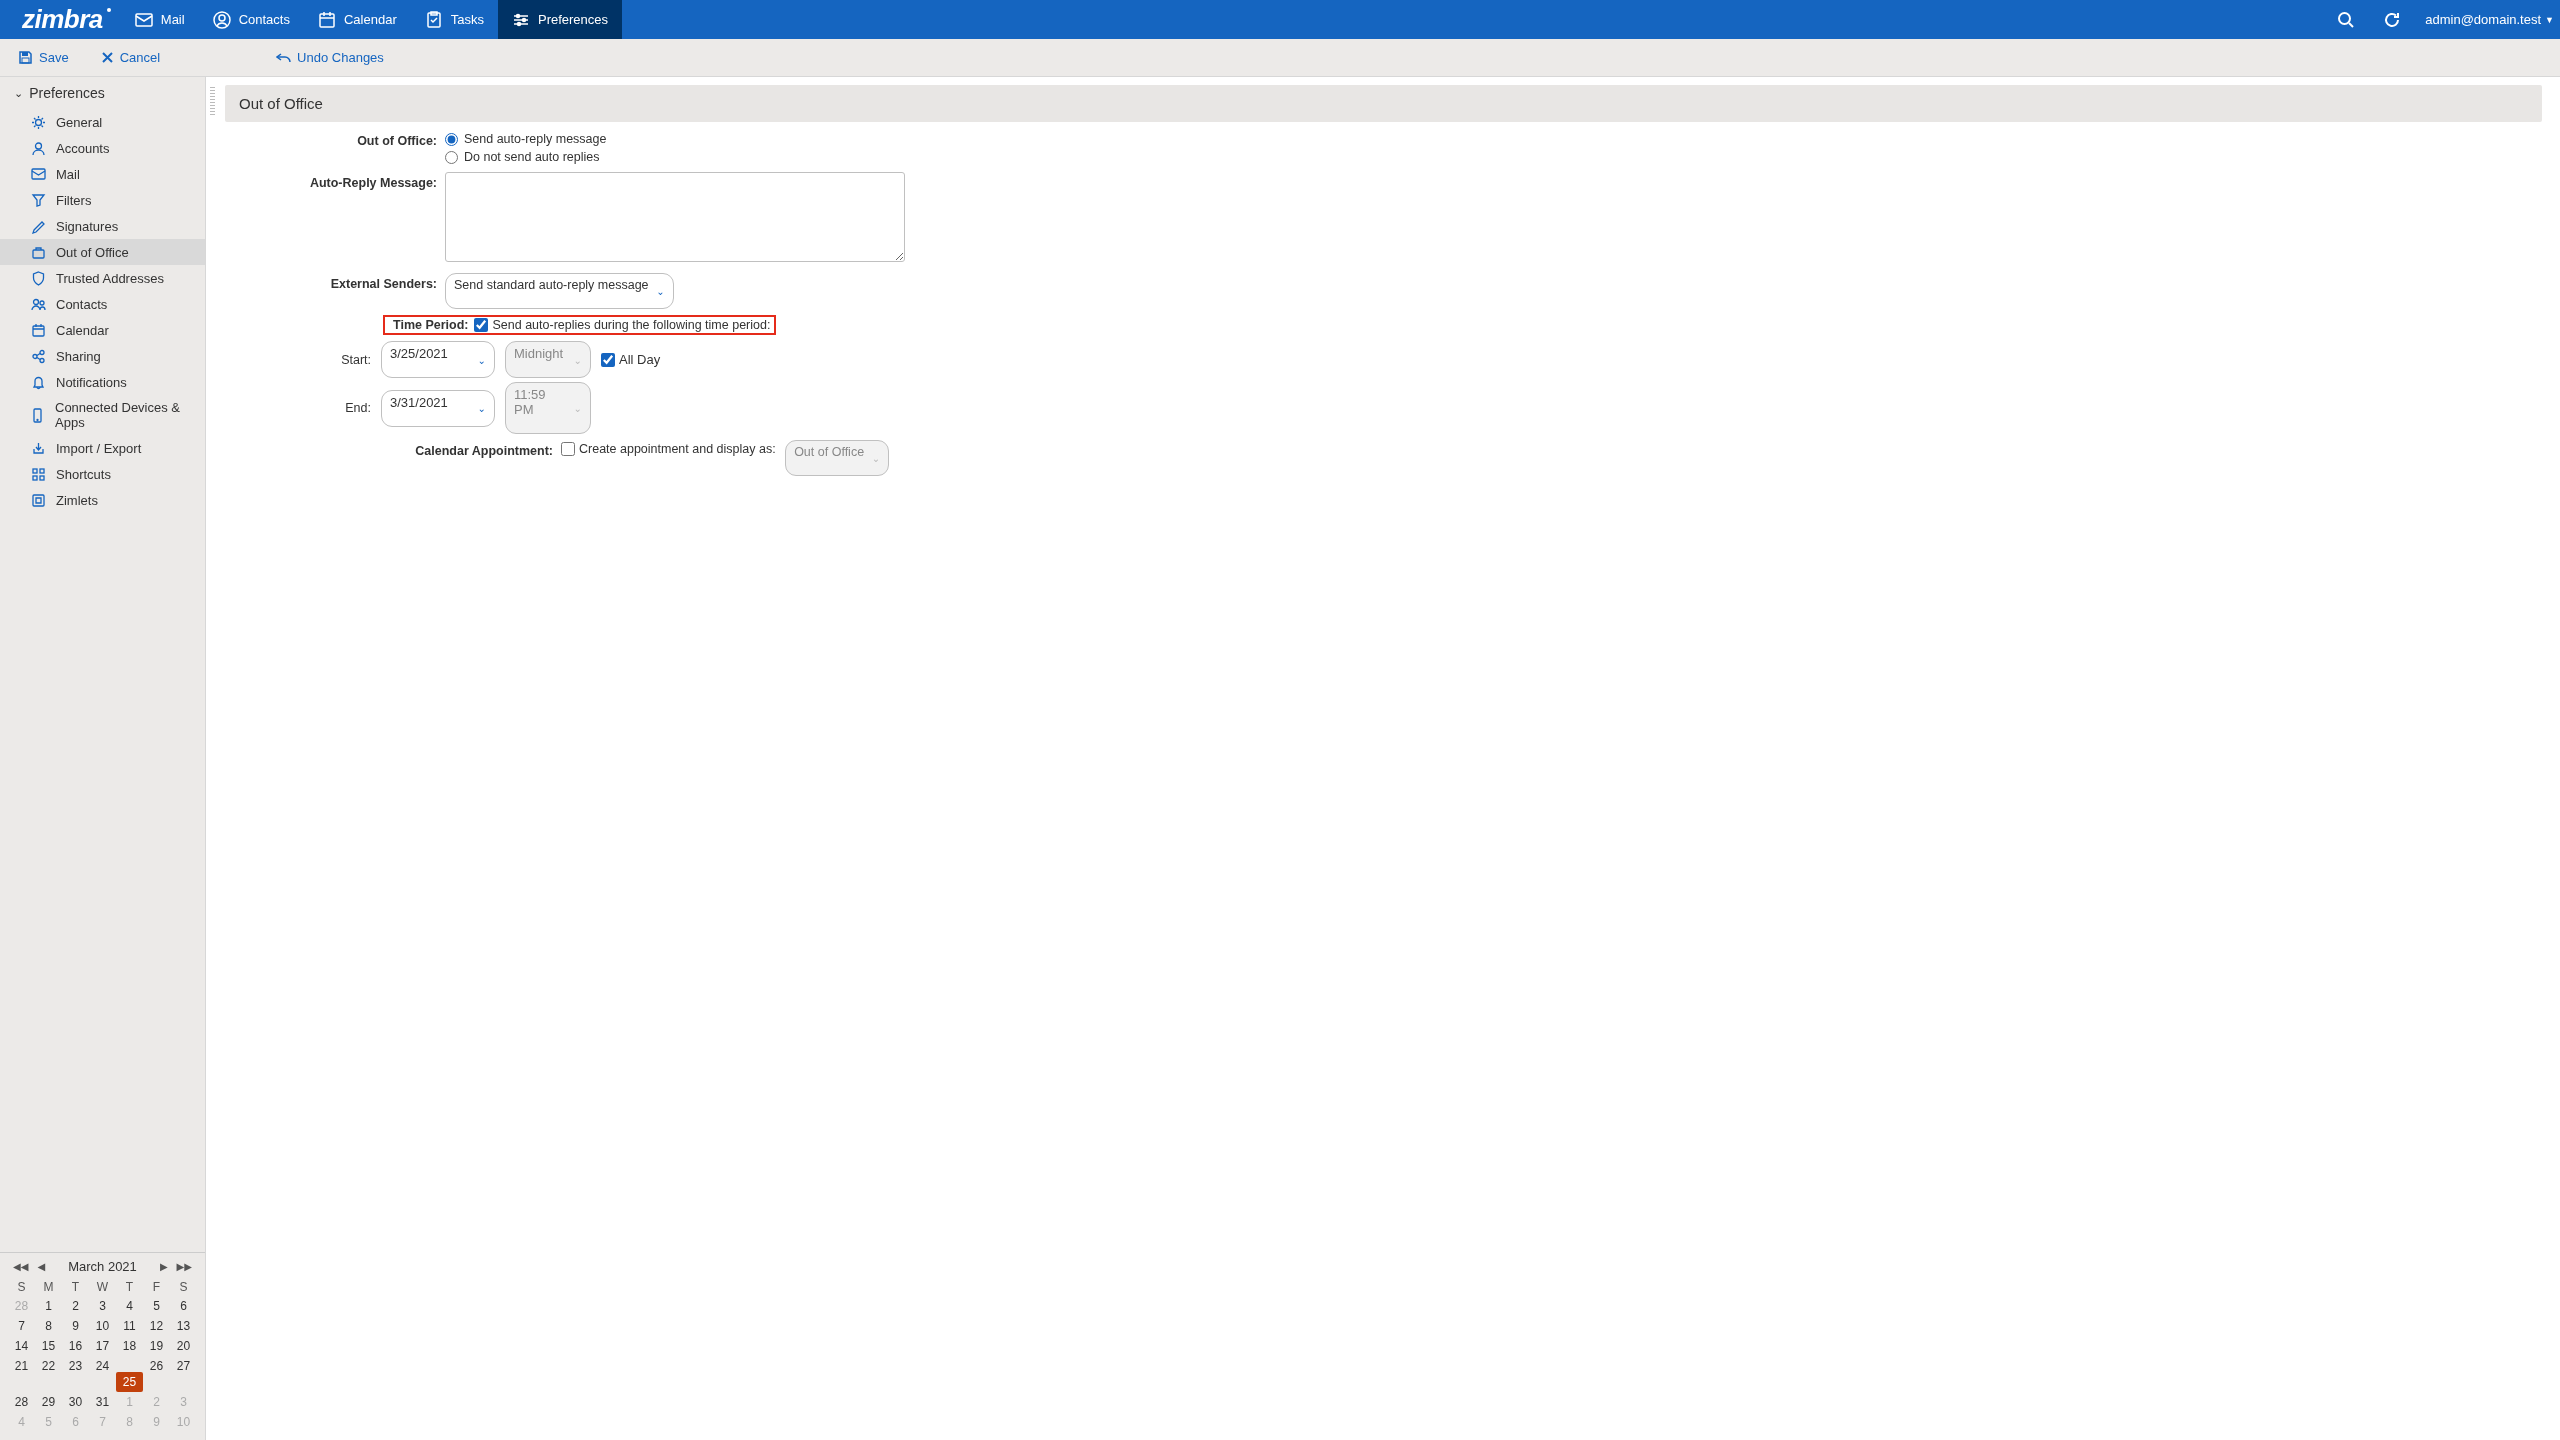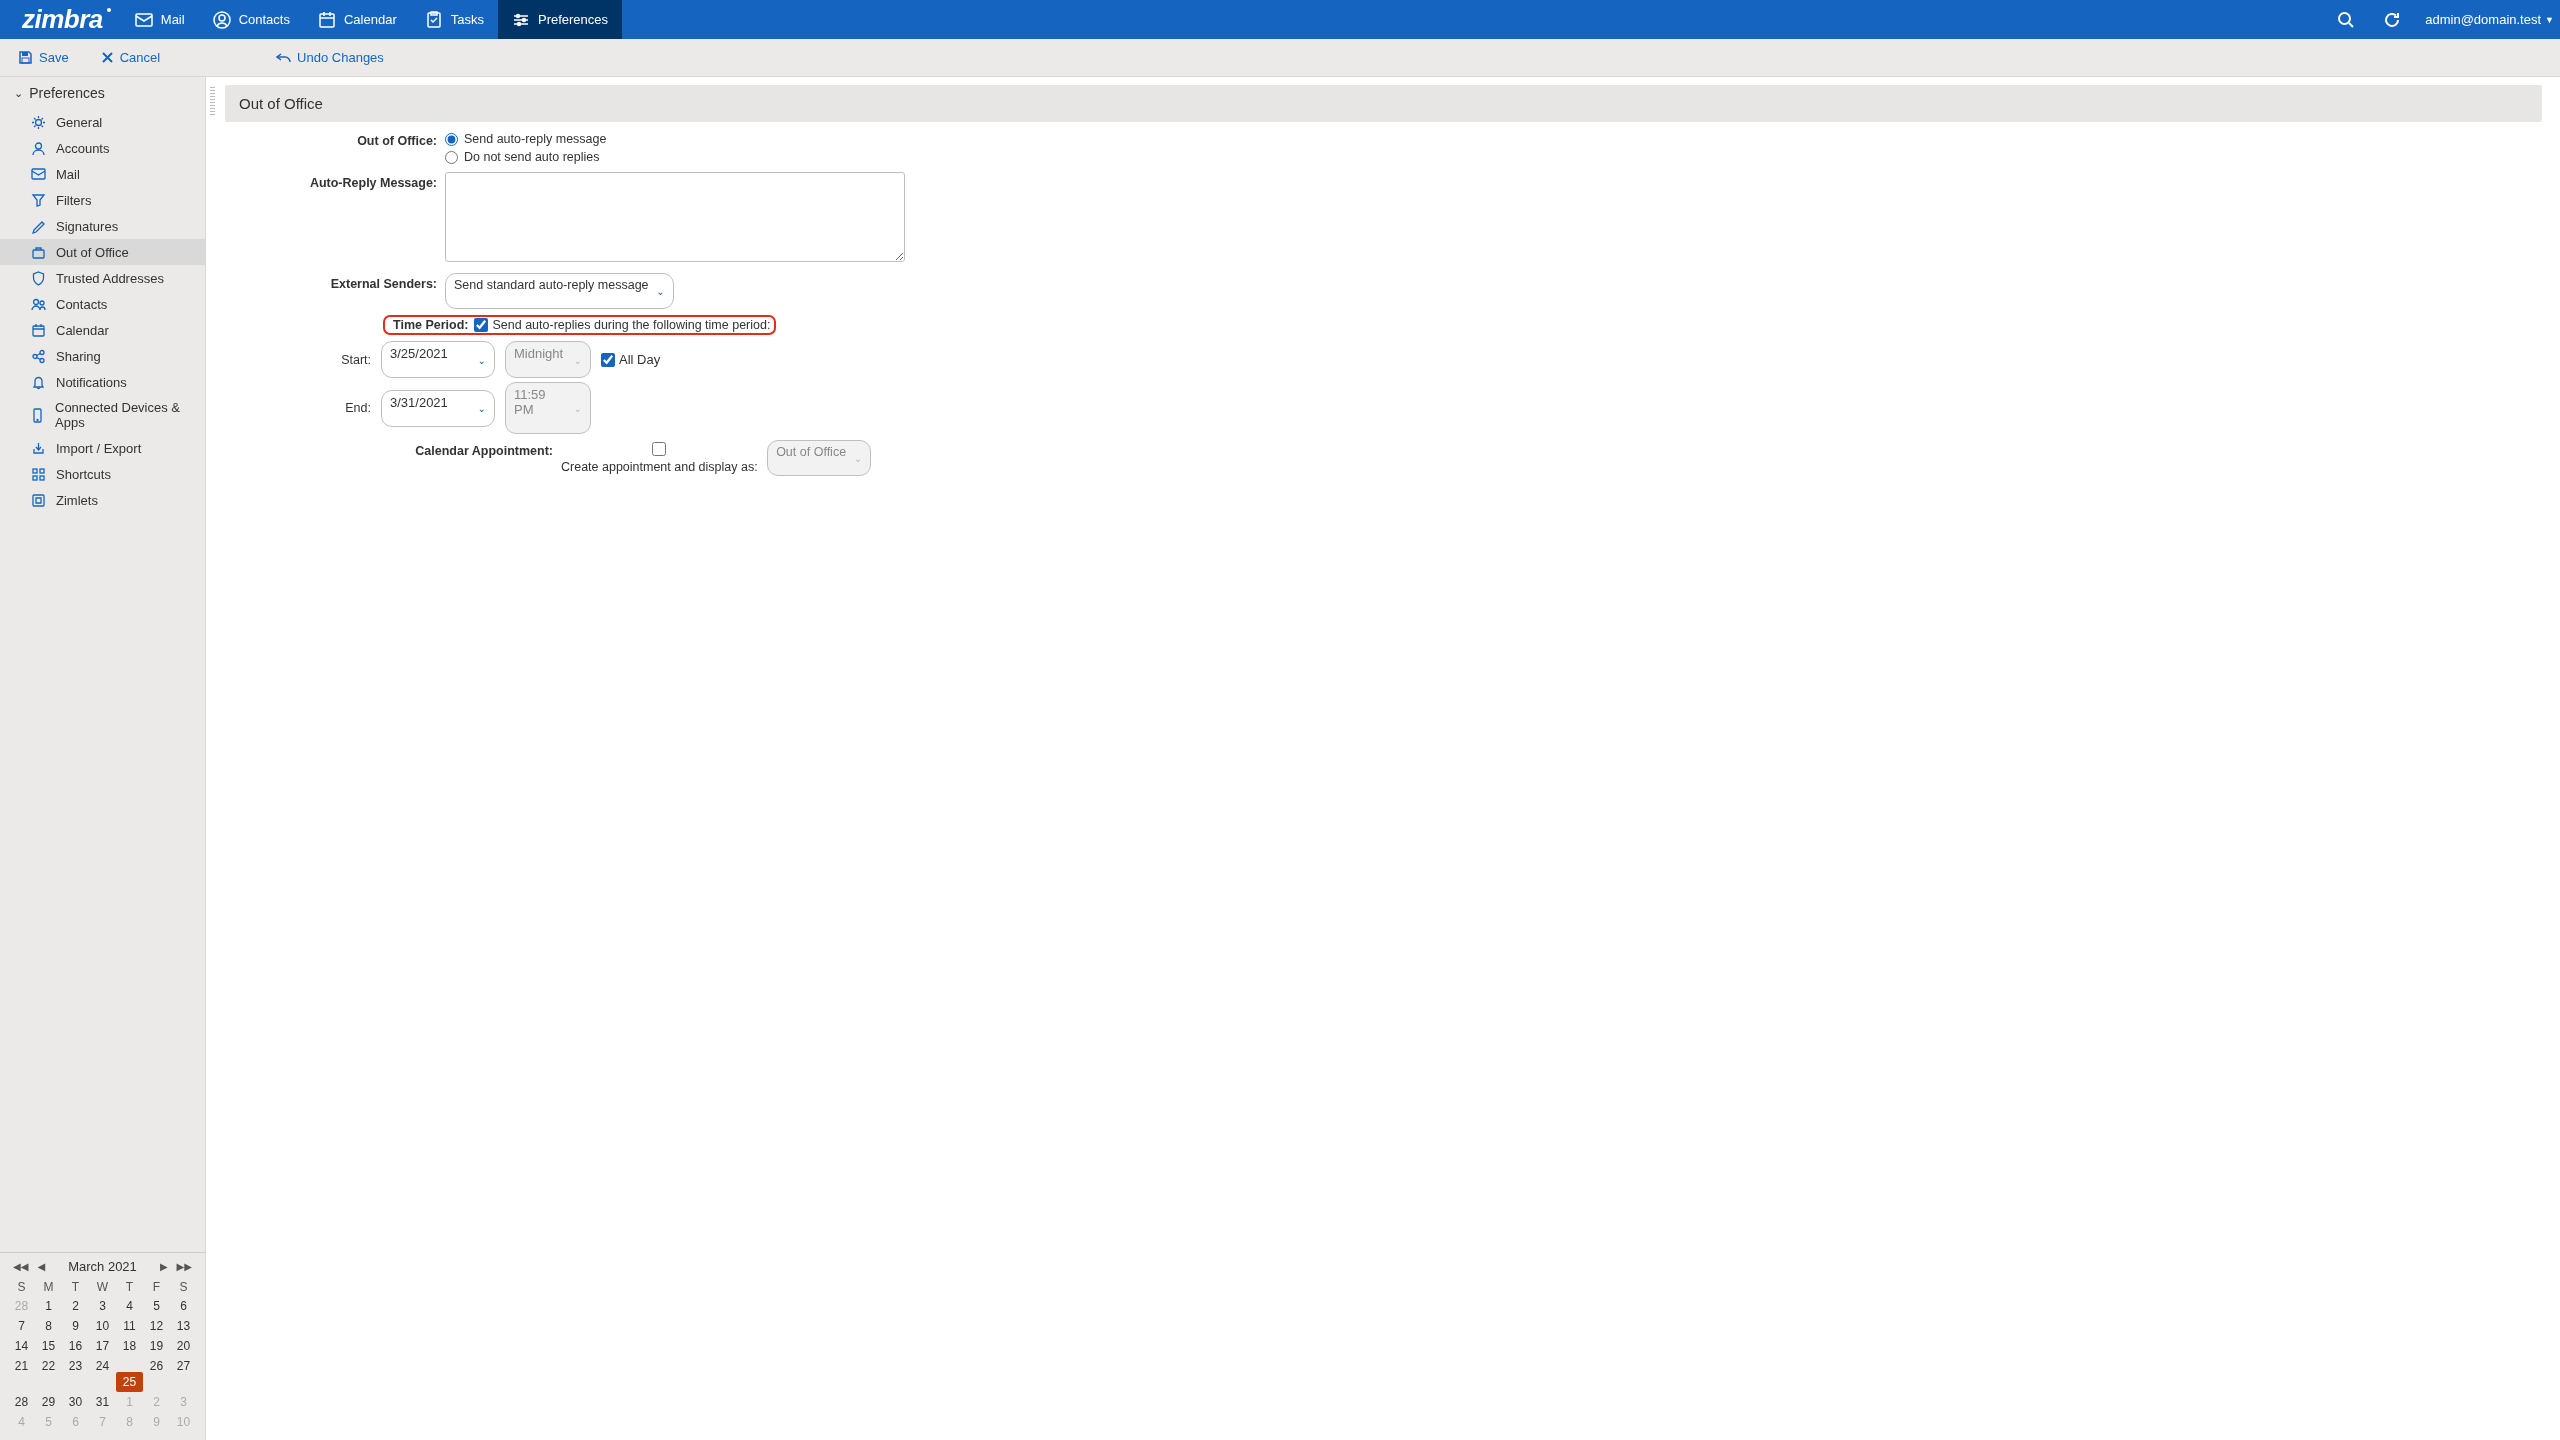--- a/index.html
+++ b/index.html
@@ -43,21 +43,21 @@
 .form { max-width: 1180px; }
 .form-row { display: flex; margin-bottom: 6px; align-items: flex-start; }
 .form-label { width: 220px; text-align: right; padding-right: 8px; font-weight: 600; font-size: 12.5px; line-height: 22px; }
 .form-field { flex: 1; font-size: 12.5px; }
 .radio-line { display: flex; align-items: center; gap: 6px; padding: 2px 0; }
 textarea { width: 460px; height: 90px; border: 1px solid #c0c0c0; border-radius: 3px; padding: 6px; font-family: inherit; font-size: 13px; }
 .select-box { border: 1px solid #c0c0c0; border-radius: 11px; padding: 4px 24px 16px 8px; display: inline-flex; align-items: center; position: relative; background: #fff; min-height: 26px; cursor:pointer;}
 .select-box .caret { position: absolute; right: 8px; top: 50%; transform: translateY(-50%); color: #1565c0; font-size: 10px; }
 .select-box.disabled { background:#f2f2f2; color:#888; }
 .select-box.disabled .caret { color:#bbb; }
-.highlight-box { border: 2px solid #e52b1a; padding: 1px 4px 1px 8px; display: inline-flex; align-items: center; gap: 6px; border-radius:7px; }
+.highlight-box { border: 2px solid #e52b1a; padding: 1px 4px 1px 8px; display: inline-flex; align-items: center; gap: 6px; border-radius:0; }
 .subrow { display: flex; align-items: center; gap: 10px; margin: 4px 0 4px 108px; }
 .sub-label { width: 38px; text-align: right; font-size: 12.5px; }
 .date-box { width: 114px; }
 .time-box { width: 86px; }
 .checkbox { accent-color: #1565c0; width:14px; height:14px;}
 input[type=radio] { accent-color: #1565c0; }
 .drag-handle { width: 5px; background: repeating-linear-gradient(#bbb, #bbb 1px, transparent 1px, transparent 3px); height: 28px; margin-left:auto; margin-right:2px; align-self:flex-start; margin-top:2px;}
 svg { display:block; }
 </style>
 </head>
@@ -445,21 +445,21 @@
           <span class="caret">⌄</span>
         </div>
         <div class="select-box time-box disabled">
           <span>11:59 PM</span>
           <span class="caret">⌄</span>
         </div>
       </div>
       <div class="form-row" style="margin-top:6px;">
         <div class="form-label" style="width:336px;">Calendar Appointment:</div>
         <div class="form-field">
-          <label style="display:inline-flex;align-items:center;gap:4px;flex-direction:column;">
+          <label style="display:inline-flex;align-items:center;gap:4px;">
             <input type="checkbox" class="checkbox" style="">
             <span>Create appointment and display as:</span>
           </label>
           <div class="select-box disabled" style="margin-left:6px;">
             <span>Out of Office</span>
             <span class="caret">⌄</span>
           </div>
         </div>
       </div>
     </div>

